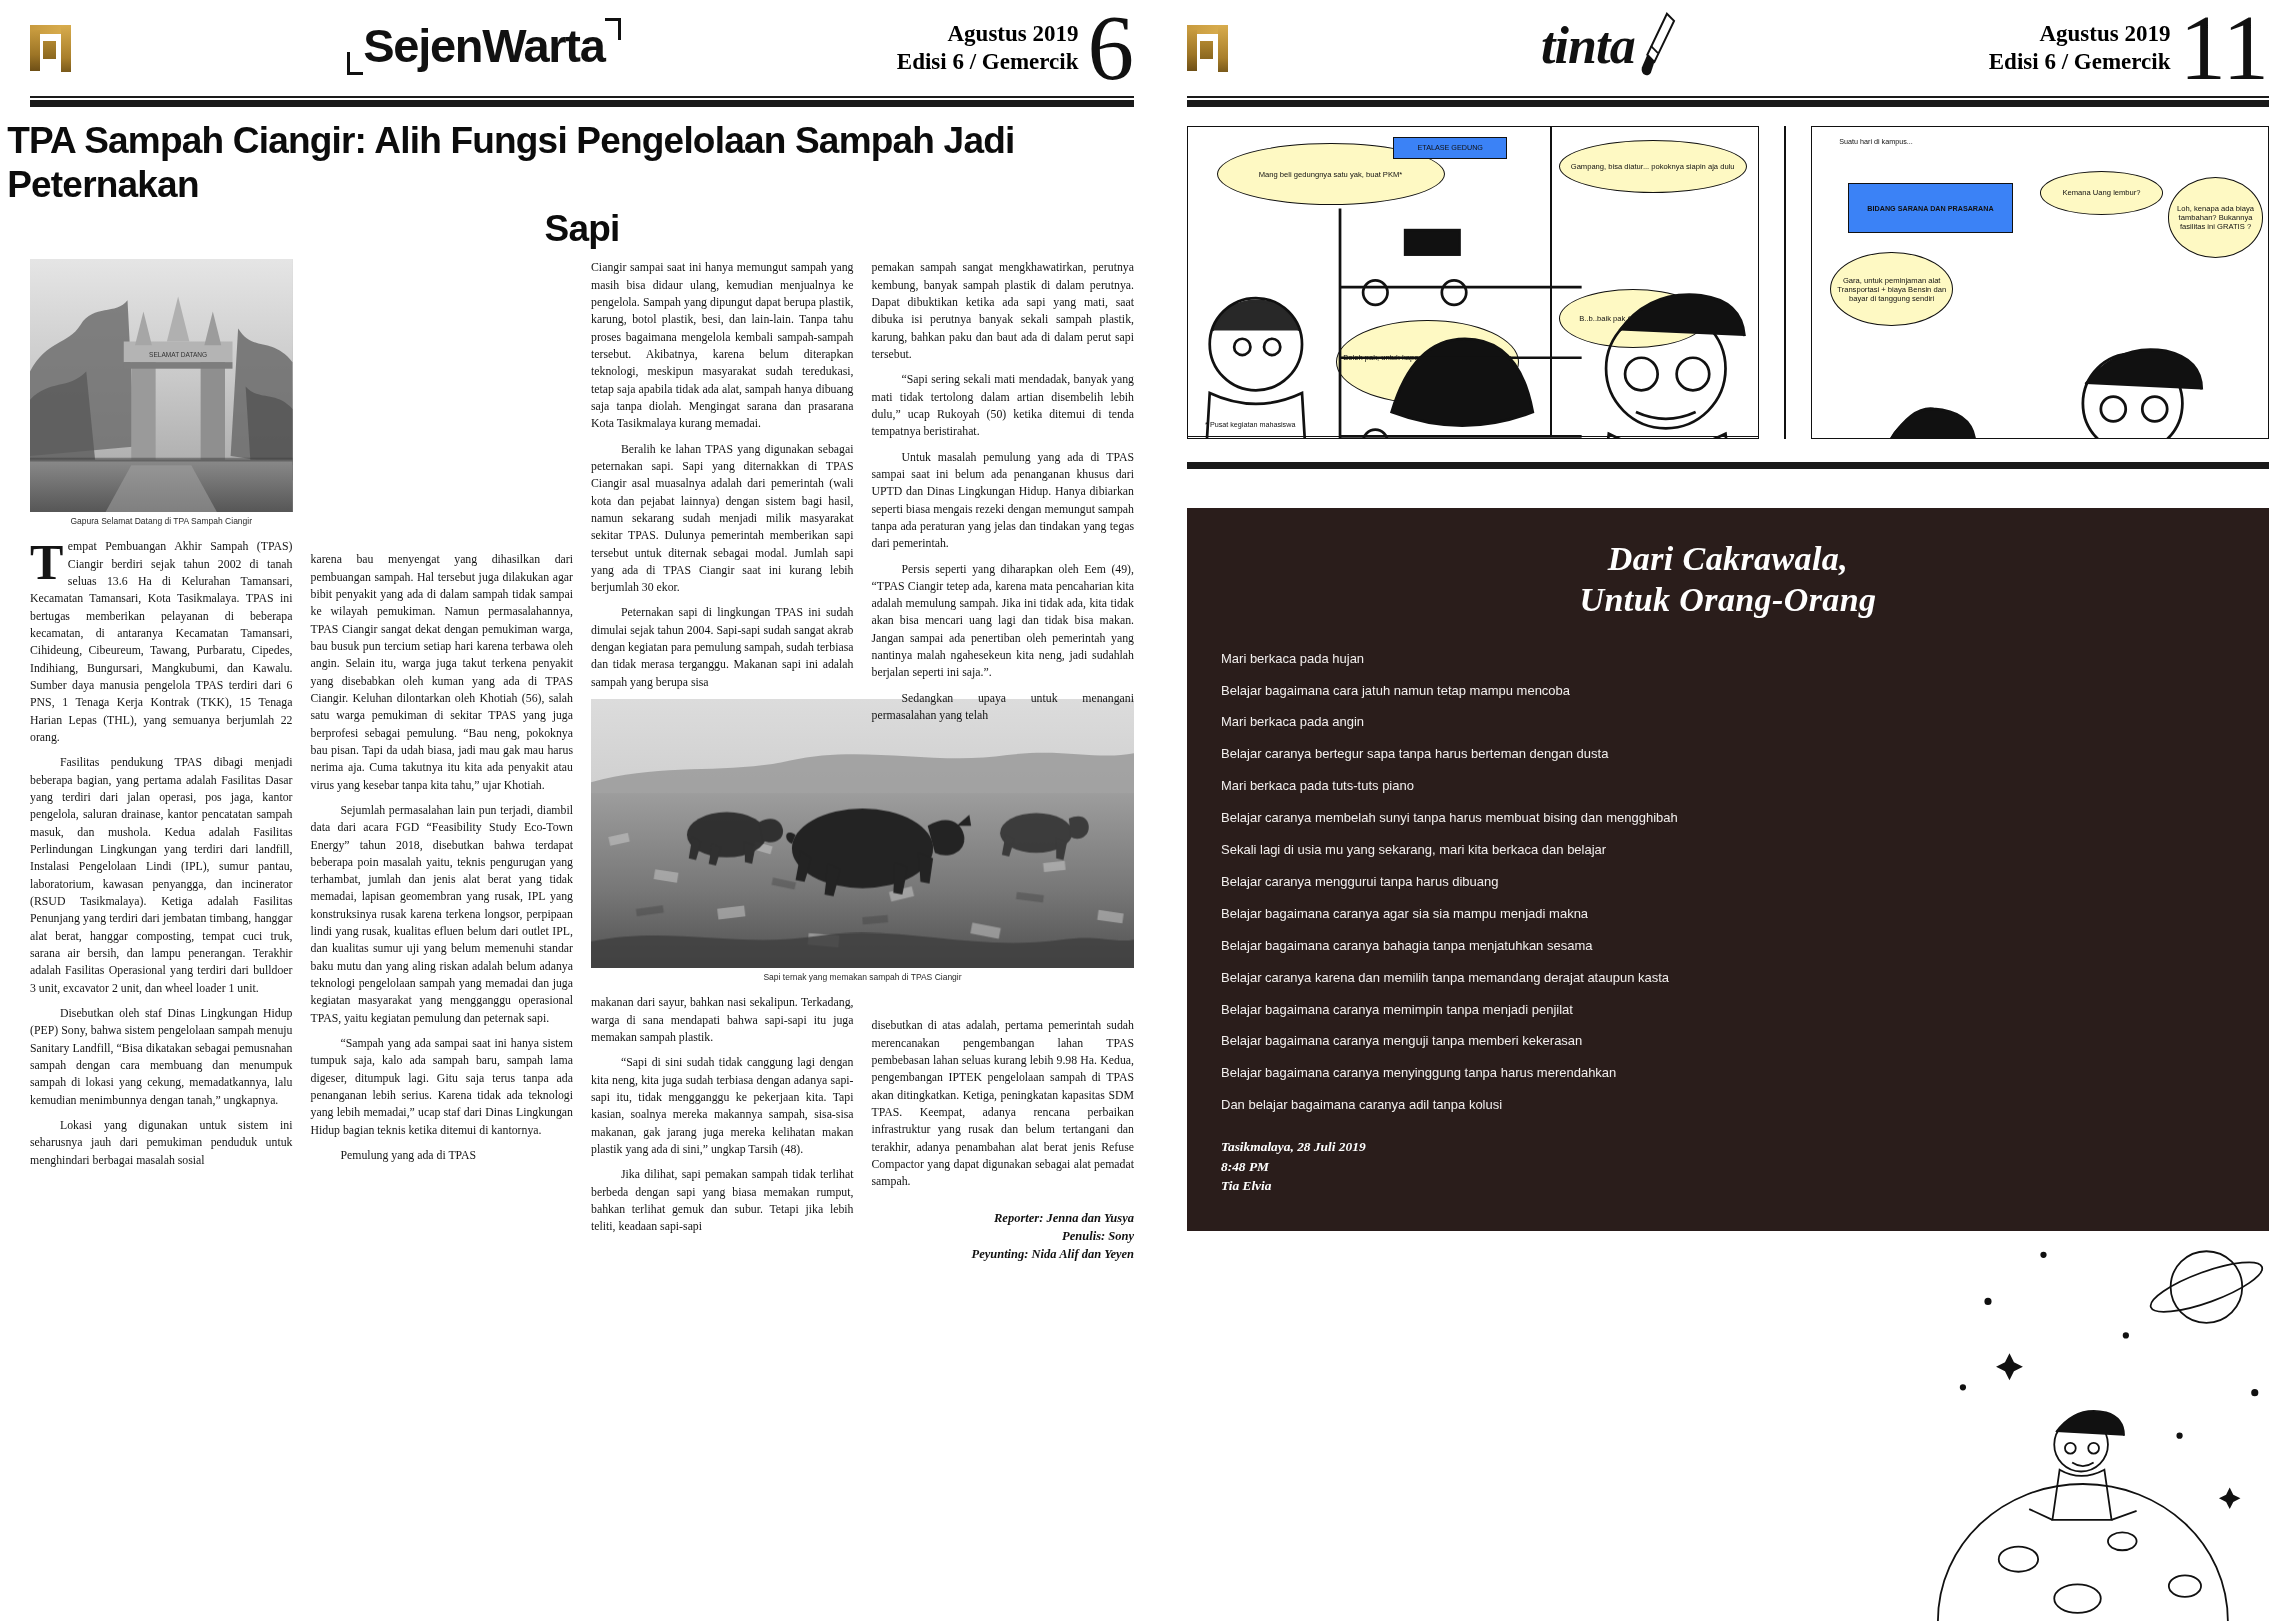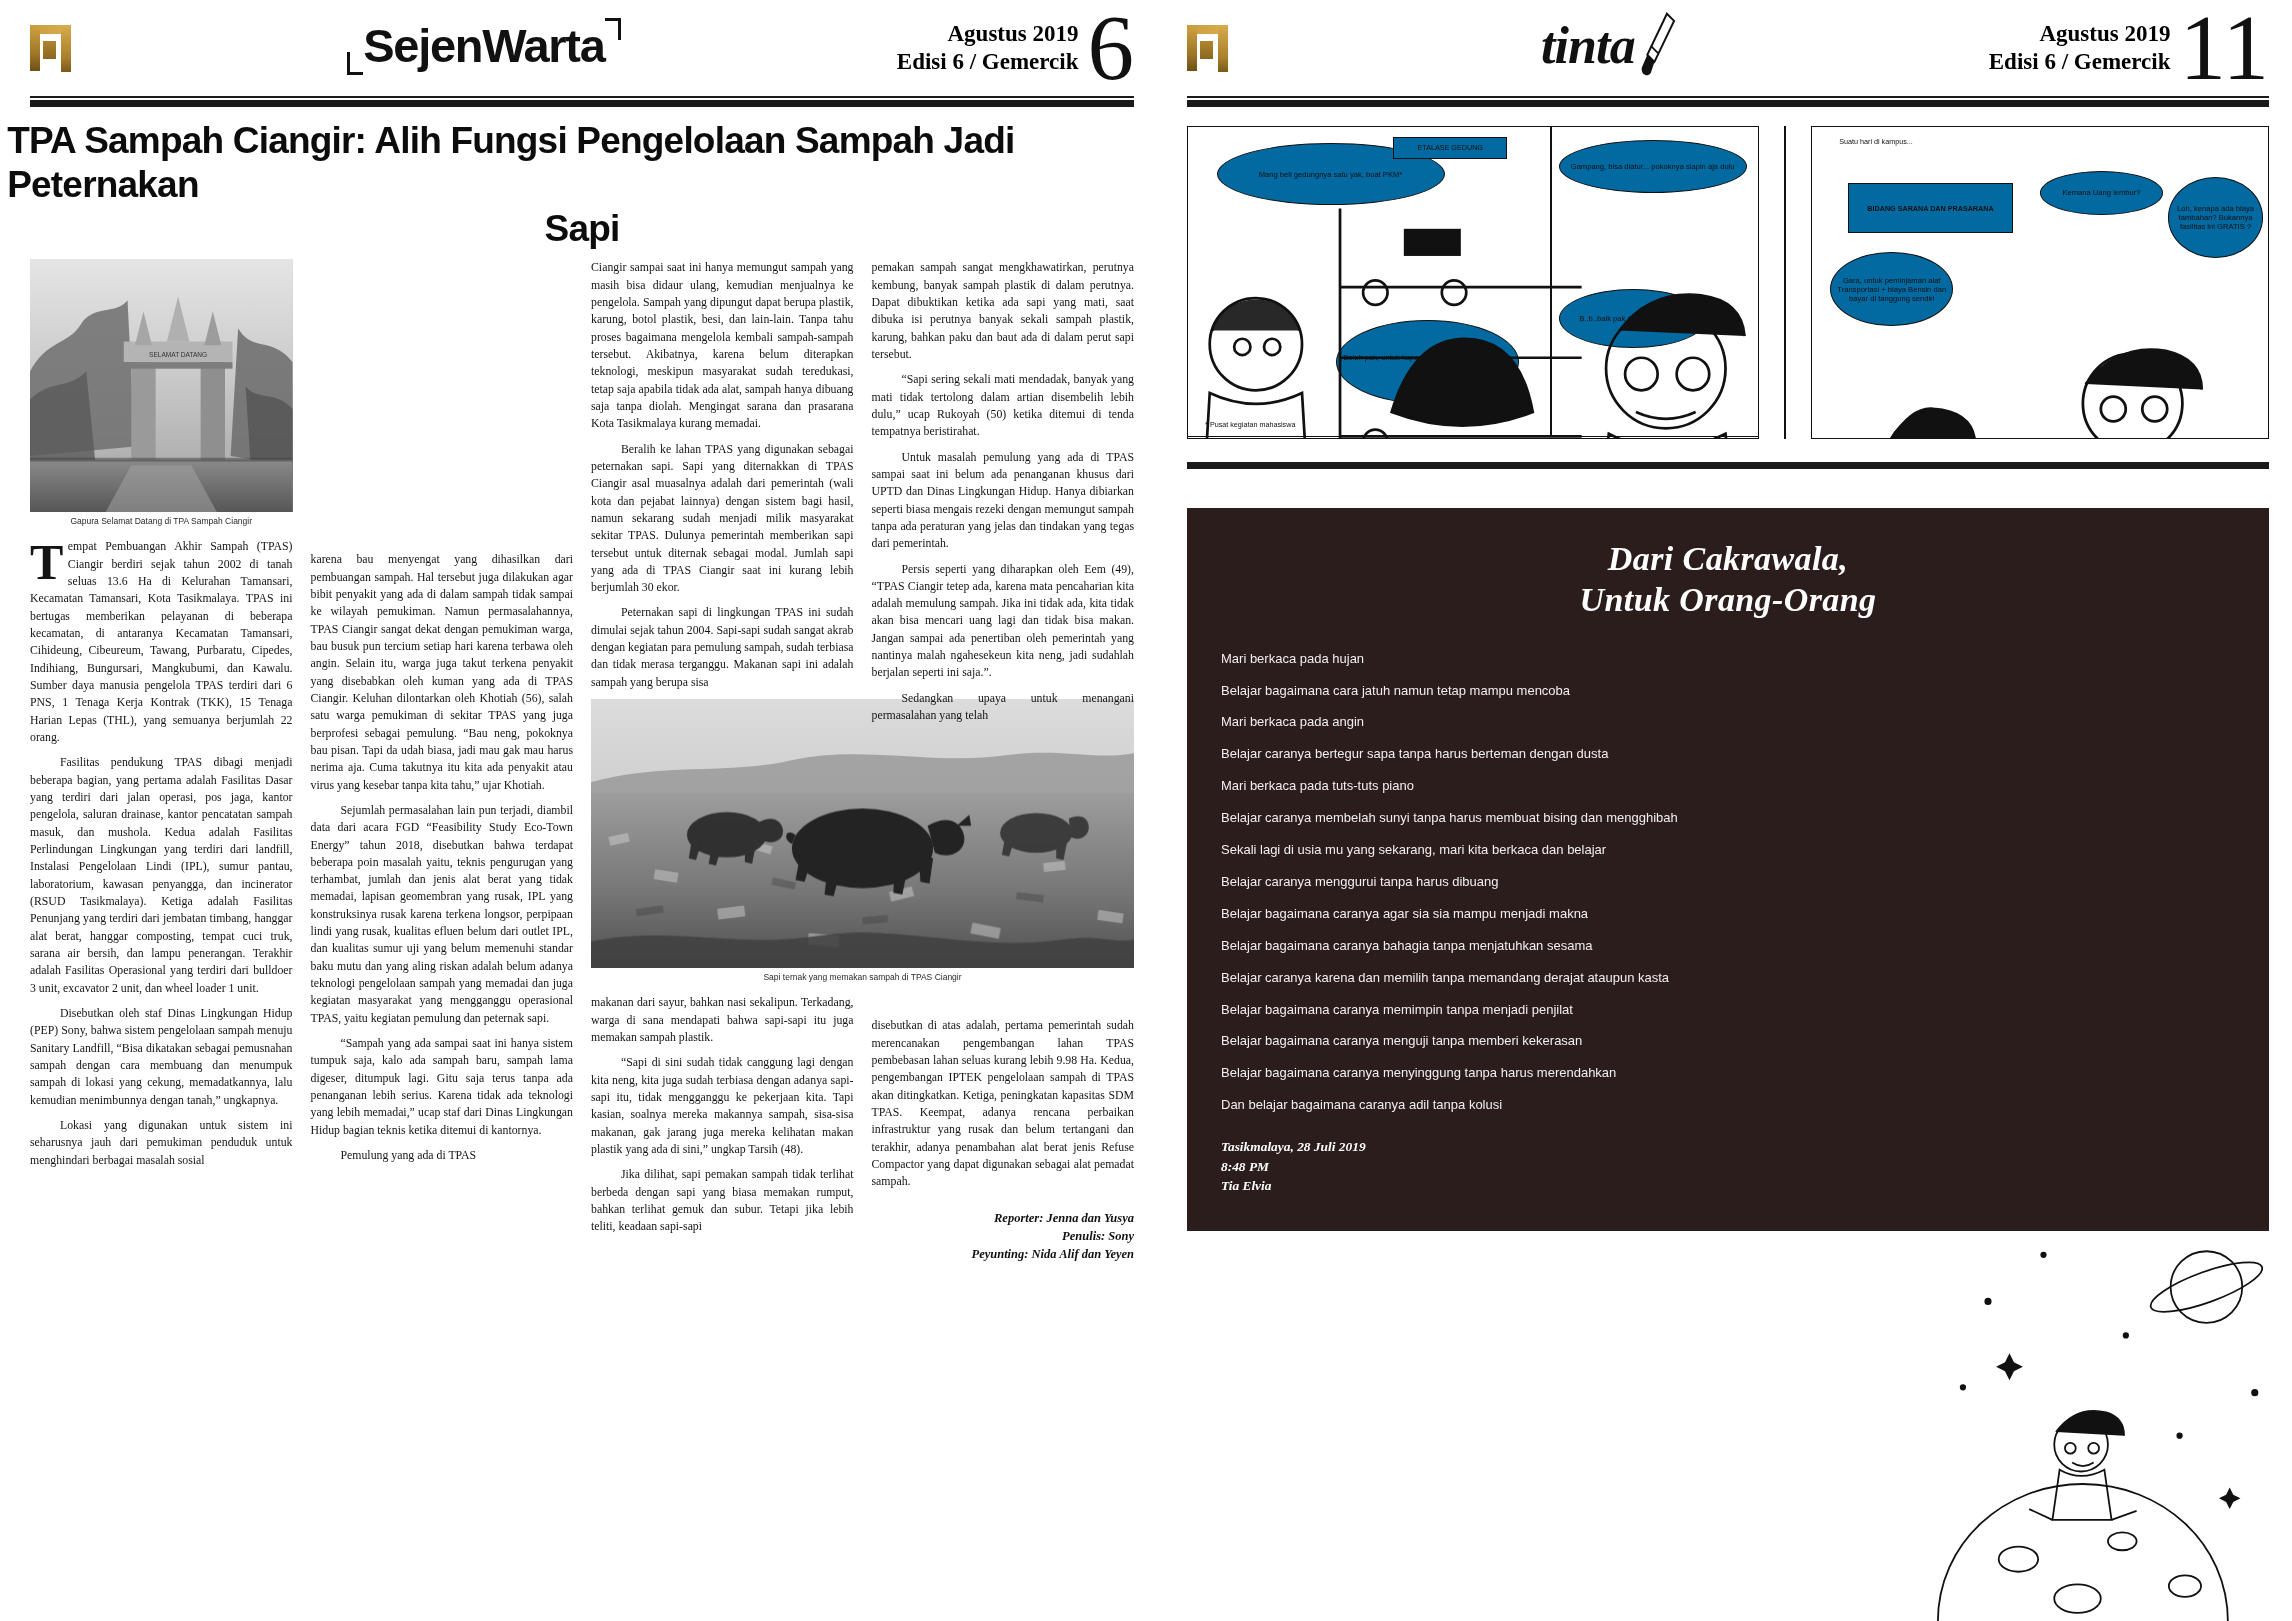--- a/index.html
+++ b/index.html
@@ -217,35 +217,35 @@
   .panel-grid { position: absolute; inset: 0; }
   .panel {
     position: absolute;
     border: 1.8px solid #111;
     background: #fff;
   }
   .bubble {
     position: absolute;
     border: 1.4px solid #111;
     border-radius: 50% / 50%;
-    background: #0369a1;
+    background: #fef9c3;
     font-family: "Liberation Sans", sans-serif;
     font-size: 7.6px;
     line-height: 1.2;
     color: #111;
     display: flex;
     align-items: center;
     justify-content: center;
     text-align: center;
     padding: 3.6px 5.4px;
   }
   .bubble-rect {
     position: absolute;
     border: 1.4px solid #111;
-    background: #0369a1;
+    background: #3b82f6;
     font-family: "Liberation Sans", sans-serif;
     font-size: 7.2px;
     color: #111;
     display: flex; align-items: center; justify-content: center;
     padding: 1.8px 3.6px;
   }
   .handnote {
     position: absolute;
     font-family: "Liberation Sans", sans-serif;
     font-size: 7.2px;

